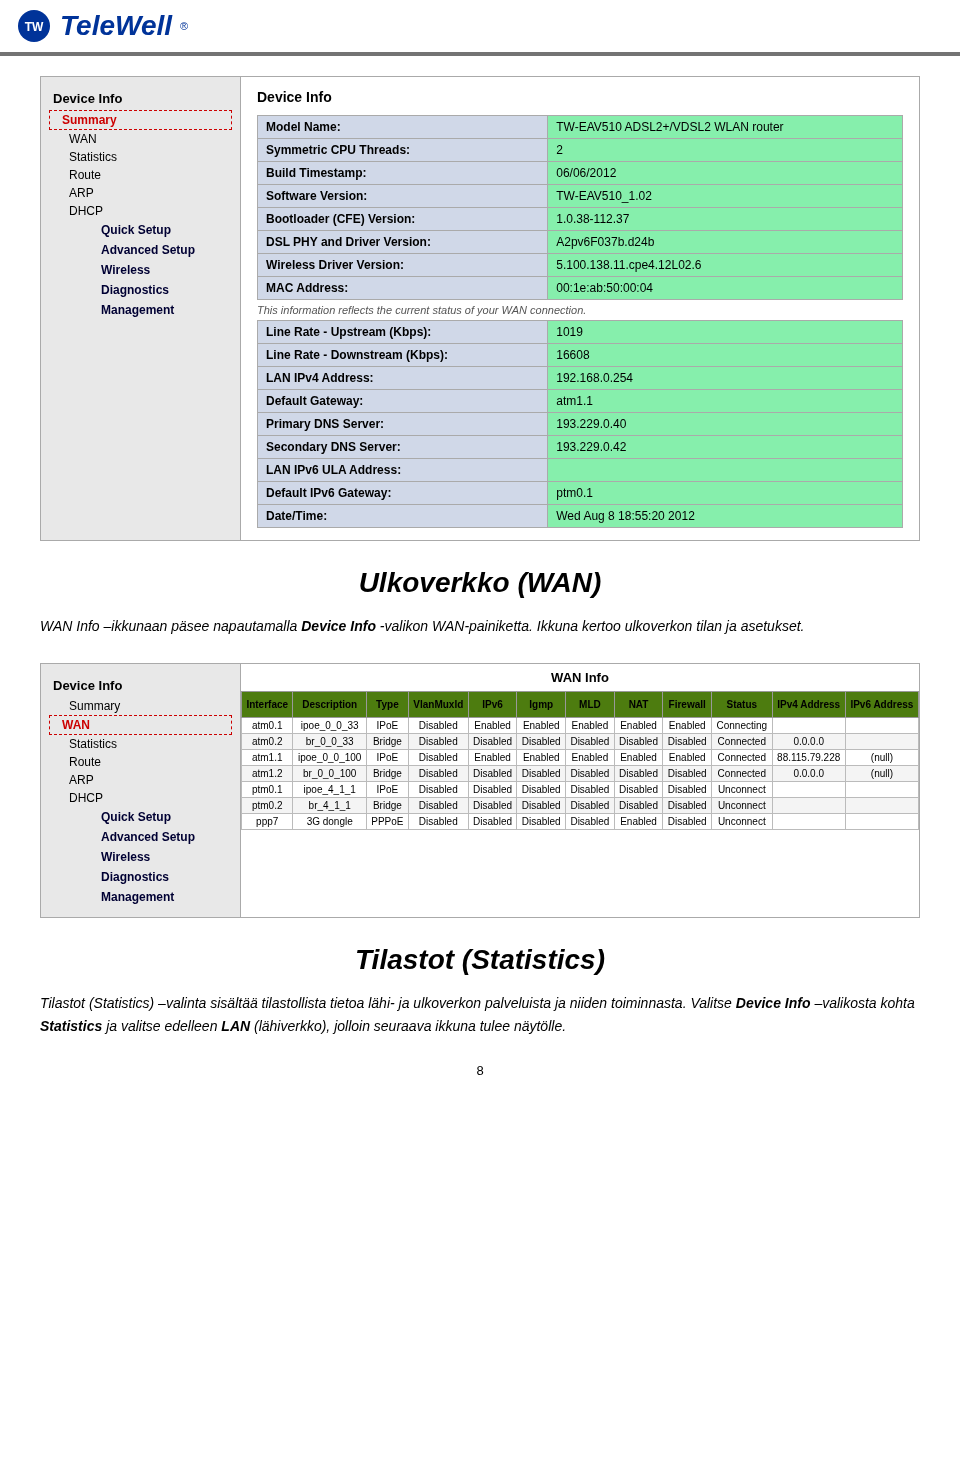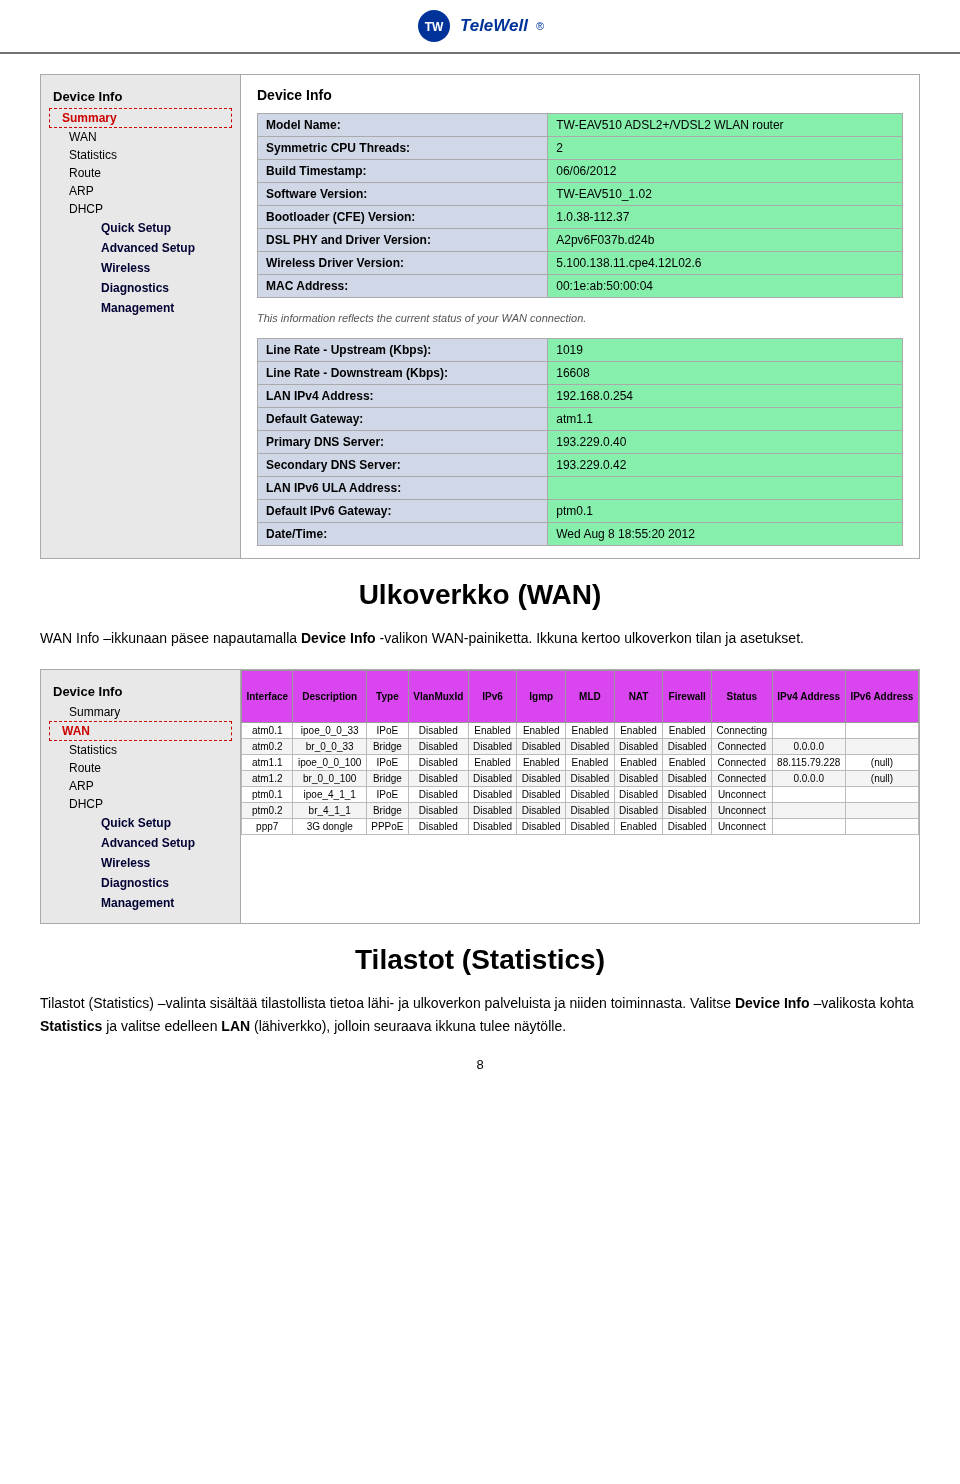--- a/index.html
+++ b/index.html
@@ -7,25 +7,24 @@
       font-family: Arial, sans-serif;
       font-size: 13px;
       background: #fff;
       color: #000;
       width: 960px;
     }
 
     
     .header {
       background: #fff;
-      border-bottom: 2px solid #737373;
+      border-bottom: 4px solid #737373;
       padding: 8px 16px;
       display: flex;
       align-items: center;
-      justify-content: center;
     }
     .logo-container {
       display: flex;
       align-items: center;
       gap: 8px;
     }
     .logo-icon {
       width: 36px;
       height: 36px;
     }
@@ -101,27 +100,28 @@
       font-weight: bold;
       width: 45%;
     }
     .info-table tr td:last-child {
       background: #86efac;
     }
 
     .info-note {
       font-size: 11px;
       color: #555;
-      margin: 14px 0;
+      margin: 4px 0;
       font-style: italic;
     }
 
     
     .prose-section {
-      margin: 14px 40px;
+      margin: 26px 40px;
+      font-style: italic;
     }
     .prose-heading {
       font-size: 28px;
       font-weight: bold;
       text-align: center;
       margin-bottom: 16px;
       color: #000;
     }
     .prose-text {
       font-size: 14px;
@@ -148,23 +148,23 @@
       font-size: 13px;
       padding: 6px;
       color: #000;
     }
     .wan-table {
       width: 100%;
       border-collapse: collapse;
       font-size: 10px;
     }
     .wan-table th {
-      background: #d946ef;
+      background: #4d7c0f;
       border: 1px solid #999;
-      padding: 20px 4px;
+      padding: 7px 4px;
       text-align: center;
       font-weight: bold;
     }
     .wan-table td {
       border: 1px solid #bbb;
       padding: 2px 4px;
       text-align: center;
     }
     .wan-table tr:nth-child(even) td {
       background: #f4f4f4;
@@ -187,21 +187,21 @@
   </style>
 </head>
 <body>
 
 <div class="header">
   <div class="logo-container">
     <svg class="logo-icon" viewBox="0 0 36 36">
       <circle cx="18" cy="18" r="16" fill="#003399"></circle>
       <text x="18" y="23" text-anchor="middle" fill="#fff" font-size="12" font-weight="bold">TW</text>
     </svg>
-    <span style="font-size:17px;font-weight:bold;color:#003399;font-style:italic;">TeleWell</span>
+    <span style="font-size:28px;font-weight:bold;color:#003399;font-style:italic;">TeleWell</span>
     <span style="font-size:11px;color:#003399;vertical-align:super;">®</span>
   </div>
 </div>
 
 <div class="screenshot-section">
 
   <div class="sidebar">
     <div class="sidebar-title">Device Info</div>
     <div class="sidebar-item active">Summary</div>
     <div class="sidebar-sub">WAN</div>
@@ -317,20 +317,21 @@
       <div class="sidebar-sub">ARP</div>
       <div class="sidebar-sub">DHCP</div>
       <div class="sidebar-item bold">Quick Setup</div>
       <div class="sidebar-item bold">Advanced Setup</div>
       <div class="sidebar-item bold">Wireless</div>
       <div class="sidebar-item bold">Diagnostics</div>
       <div class="sidebar-item bold">Management</div>
     </div>
 
     <div class="wan-main">
+      <div class="wan-table-title">WAN Info</div>
       <table class="wan-table">
         <thead>
           <tr>
             <th>Interface</th>
             <th>Description</th>
             <th>Type</th>
             <th>VlanMuxId</th>
             <th>IPv6</th>
             <th>Igmp</th>
             <th>MLD</th>

